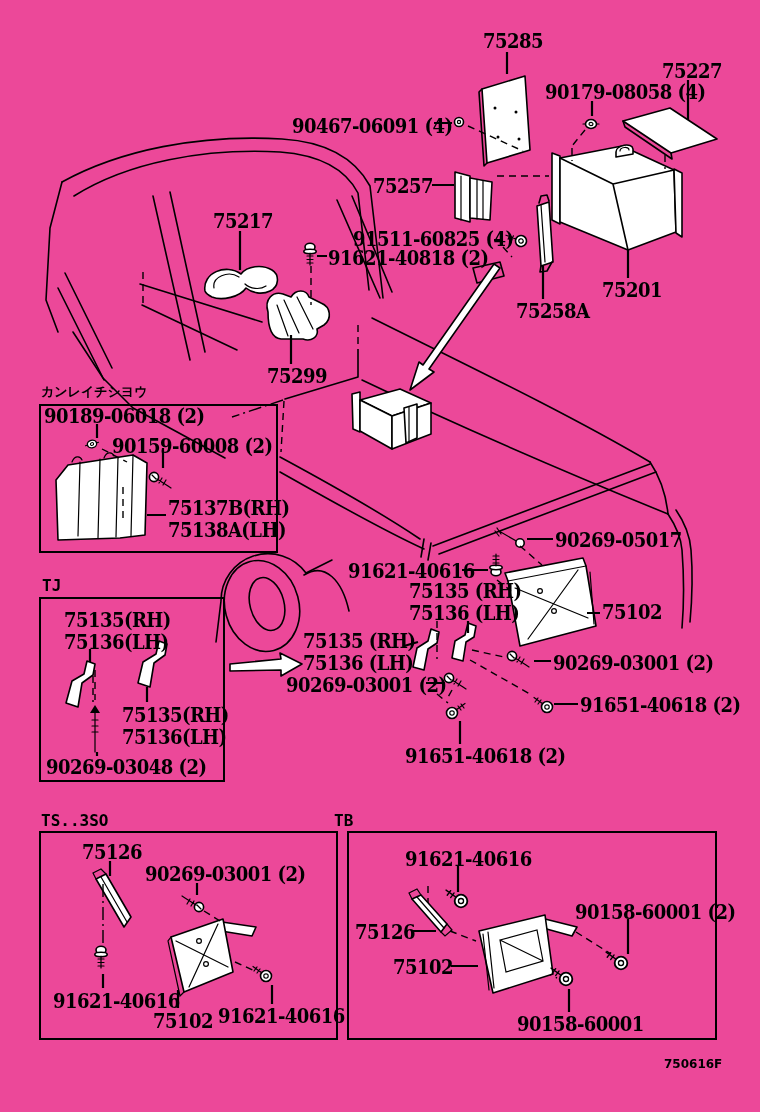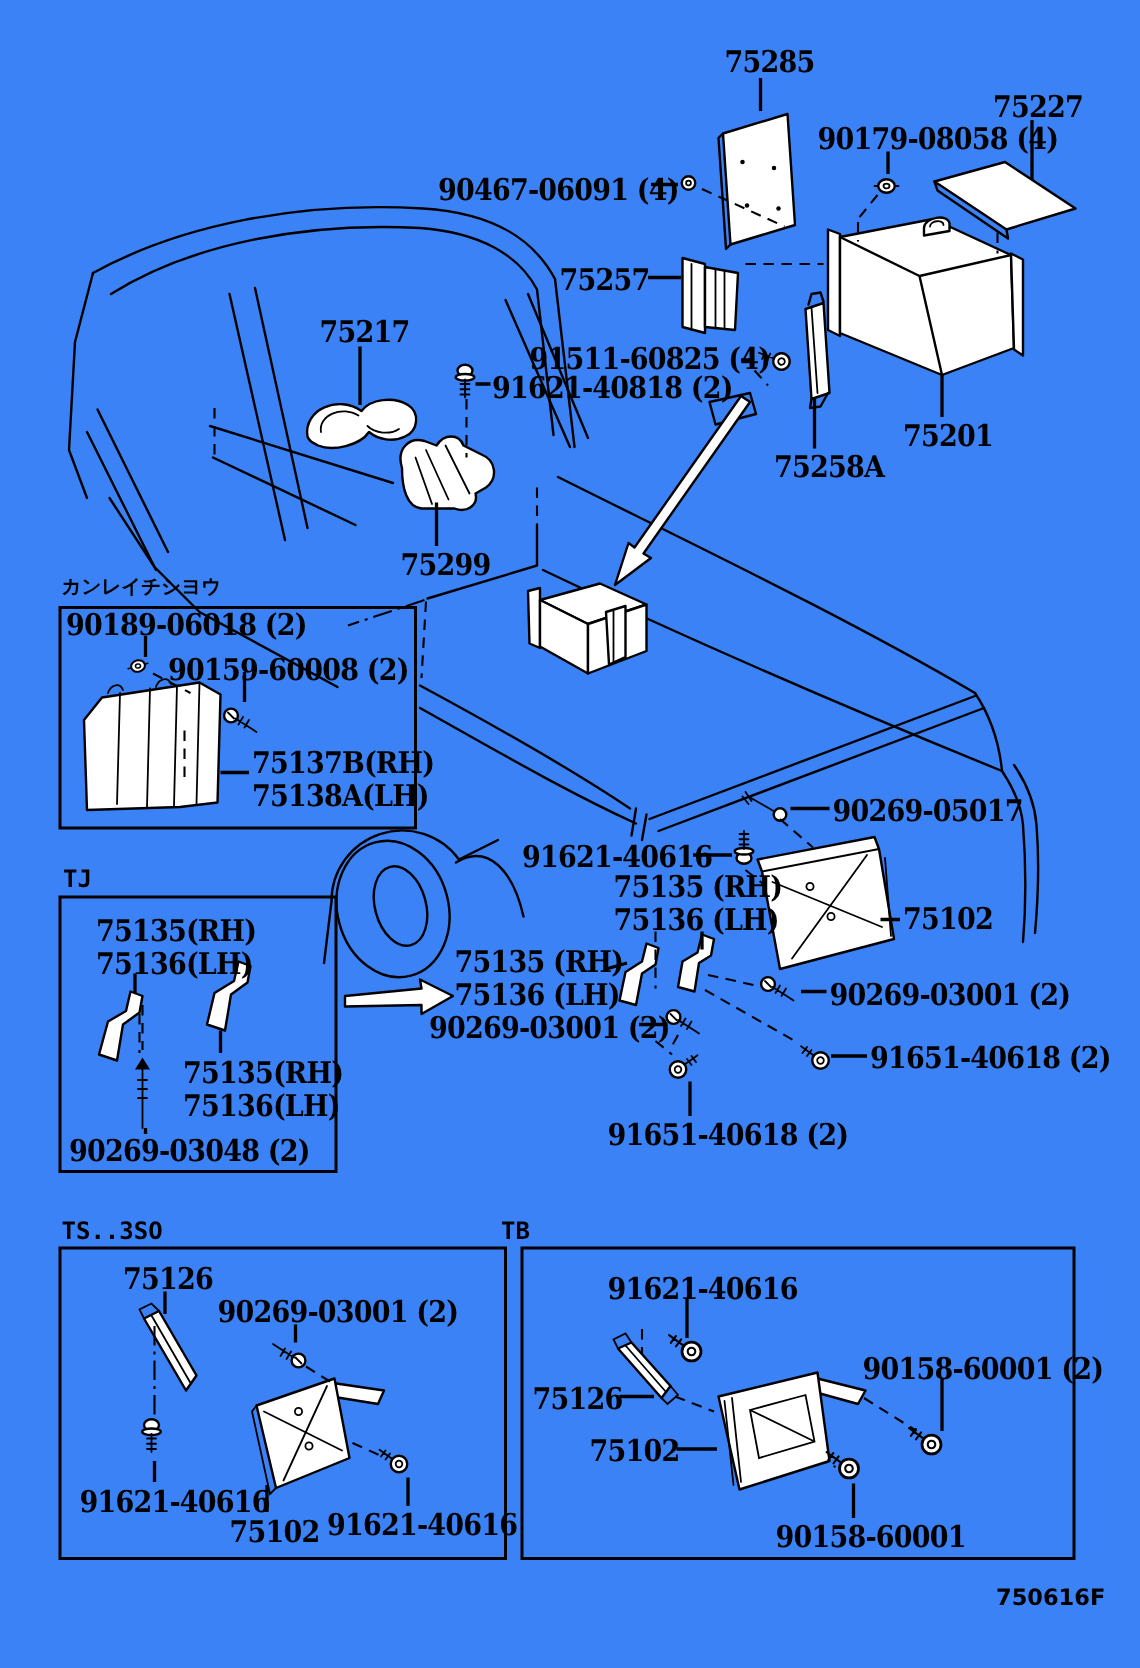--- a/index.html
+++ b/index.html
@@ -1,24 +1,24 @@
 <!DOCTYPE html>
 <html><head>
 <meta charset="utf-8">
 <style>
   html,body{margin:0;padding:0;background:#fff;}
-  .stage{position:relative;width:760px;height:1112px;background:#3b82f6;overflow:hidden;
+  .stage{position:relative;width:760px;height:1112px;background:#ec4899;overflow:hidden;
          font-family:"DejaVu Serif",serif;}
   .stage svg{position:absolute;left:0;top:0;}
   .lbl{position:absolute;white-space:nowrap;color:#000;line-height:1;}
   .pn{font-family:"DejaVu Serif",serif;font-weight:700;font-size:20px;letter-spacing:-0.6px;
       transform:scaleX(.9);transform-origin:0 0;}
   .tag{font-family:"DejaVu Sans Mono",monospace;font-weight:700;font-size:16px;letter-spacing:0;}
   .kana{font-family:"DejaVu Sans",sans-serif;font-weight:700;font-size:13px;}
-  .code{font-family:"DejaVu Sans",sans-serif;font-weight:700;font-size:15px;text-align:right;}
+  .code{font-family:"DejaVu Sans",sans-serif;font-weight:700;font-size:12px;text-align:right;}
   .ln{fill:none;stroke:#000;stroke-width:1.6;stroke-linecap:round;stroke-linejoin:round;}
   .th{fill:none;stroke:#000;stroke-width:1.2;stroke-linecap:round;}
   .ld{fill:none;stroke:#000;stroke-width:2.2;stroke-linecap:butt;}
   .dsh{fill:none;stroke:#000;stroke-width:1.4;stroke-dasharray:7 5;}
   .dd{fill:none;stroke:#000;stroke-width:1.4;stroke-dasharray:13 4 2 4;}
   .fw{fill:#fff;stroke:#000;stroke-width:1.6;stroke-linejoin:round;}
   .bx{fill:none;stroke:#000;stroke-width:2;}
   .dot{fill:#000;stroke:none;}
 </style>
 </head>

